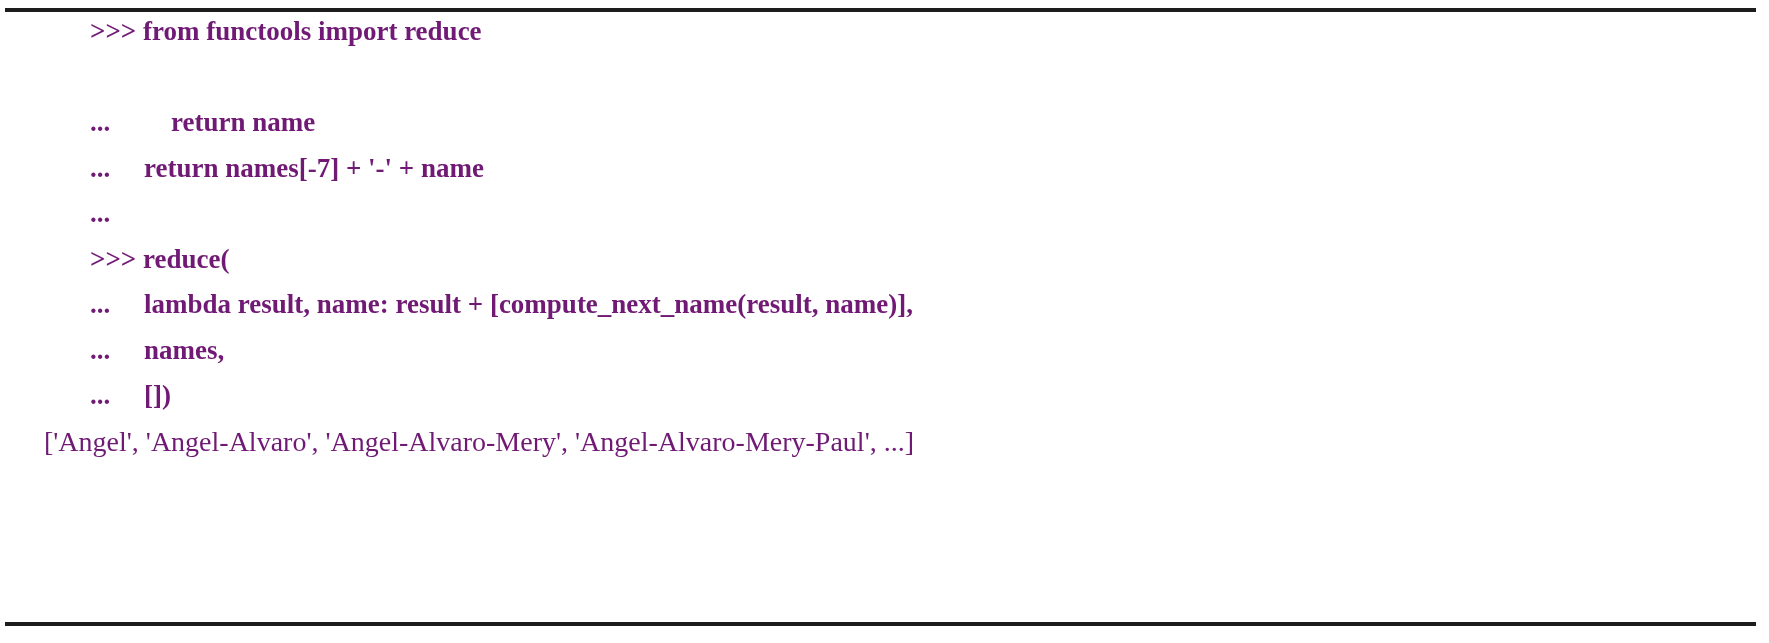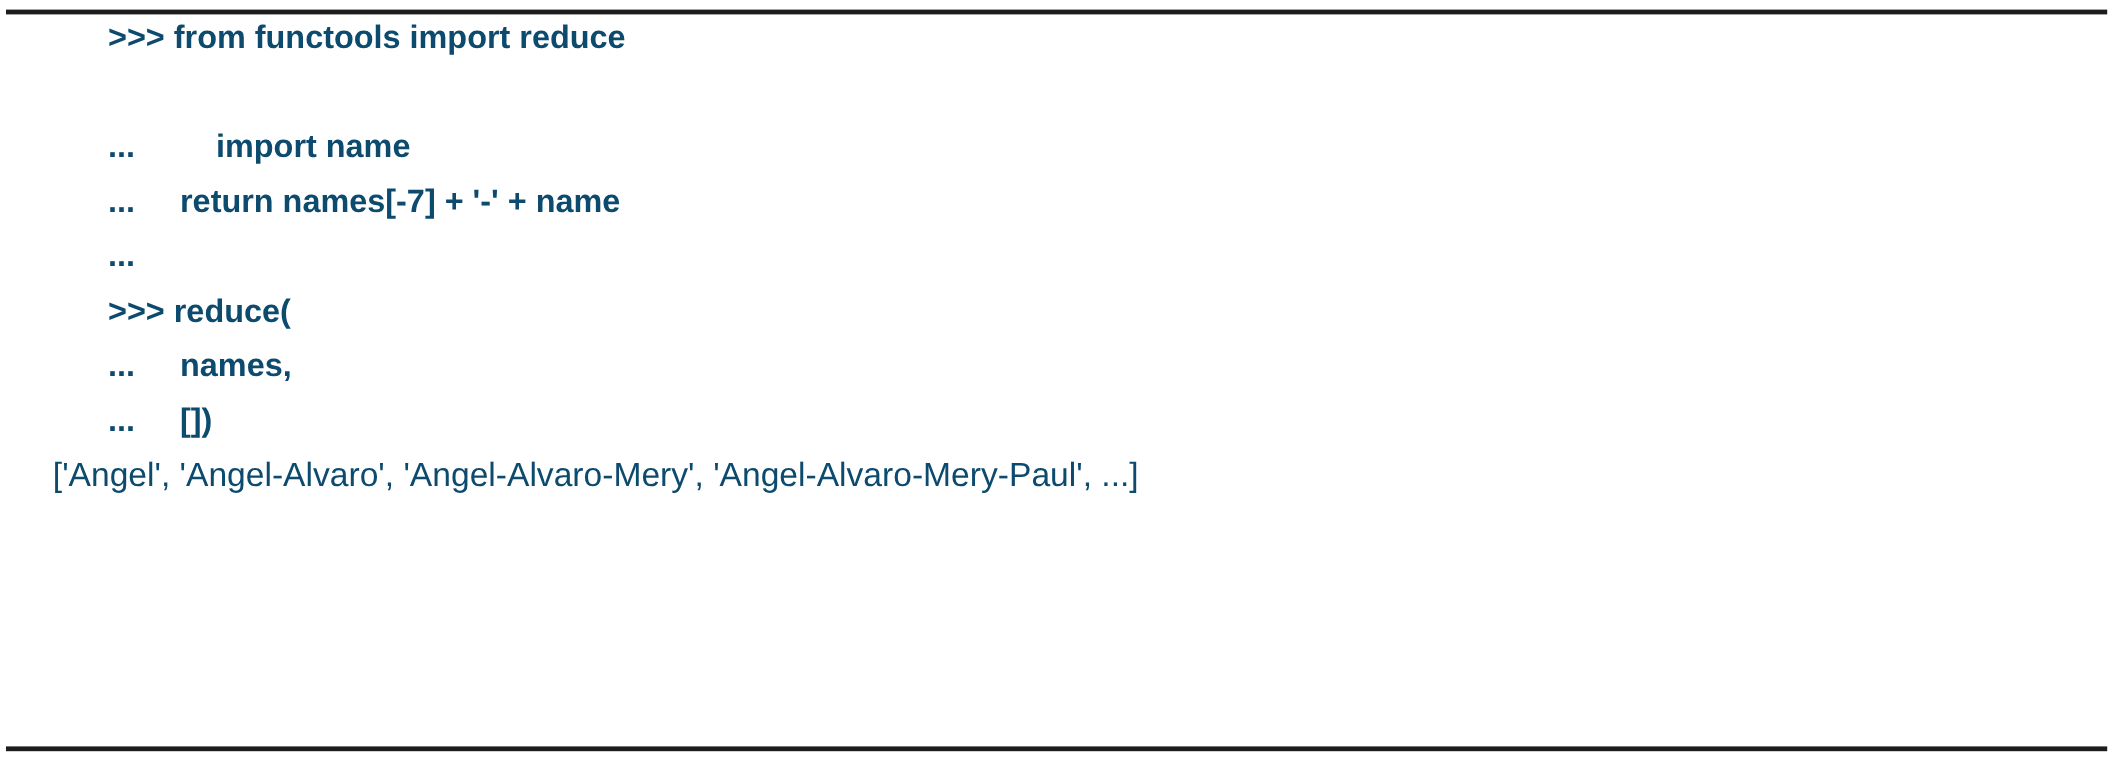--- a/index.html
+++ b/index.html
@@ -21,23 +21,23 @@
     height: 4px;
     background: #1d1d1d;
   }
   .rule.top { top: 8px; }
   .rule.bottom { top: 622px; }
   .listing {
     position: absolute;
     top: 9px;
     left: 0;
     right: 0;
-    font-family: Liberation Sans, sans-serif;
+    font-family: Liberation Serif, serif;
     font-size: 27px;
-    color: #0c4a6e;
+    color: #701a75;
   }
   .line {
     height: 45.5px;
     line-height: 45.5px;
     white-space: pre;
     padding-left: 90px;
     font-weight: bold;
   }
   .line.output {
     padding-left: 44px;
@@ -47,23 +47,24 @@
 </style>
 </head>
 <body>
 
 <div class="page">
   <div class="rule top"></div>
 
   <div class="listing">
     <div class="line input">&gt;&gt;&gt; from functools import reduce</div>
     <div class="line blank"></div>
-    <div class="line input">...         import name</div>
+    <div class="line input">...         return name</div>
     <div class="line input">...     return names[-7] + '-' + name</div>
     <div class="line input">...</div>
     <div class="line input">&gt;&gt;&gt; reduce(</div>
+    <div class="line input">...     lambda result, name: result + [compute_next_name(result, name)],</div>
     <div class="line input">...     names,</div>
     <div class="line input">...     [])</div>
     <div class="line output">['Angel', 'Angel-Alvaro', 'Angel-Alvaro-Mery', 'Angel-Alvaro-Mery-Paul', ...]</div>
   </div>
 
   <div class="rule bottom"></div>
 </div>
 
 </body></html>

